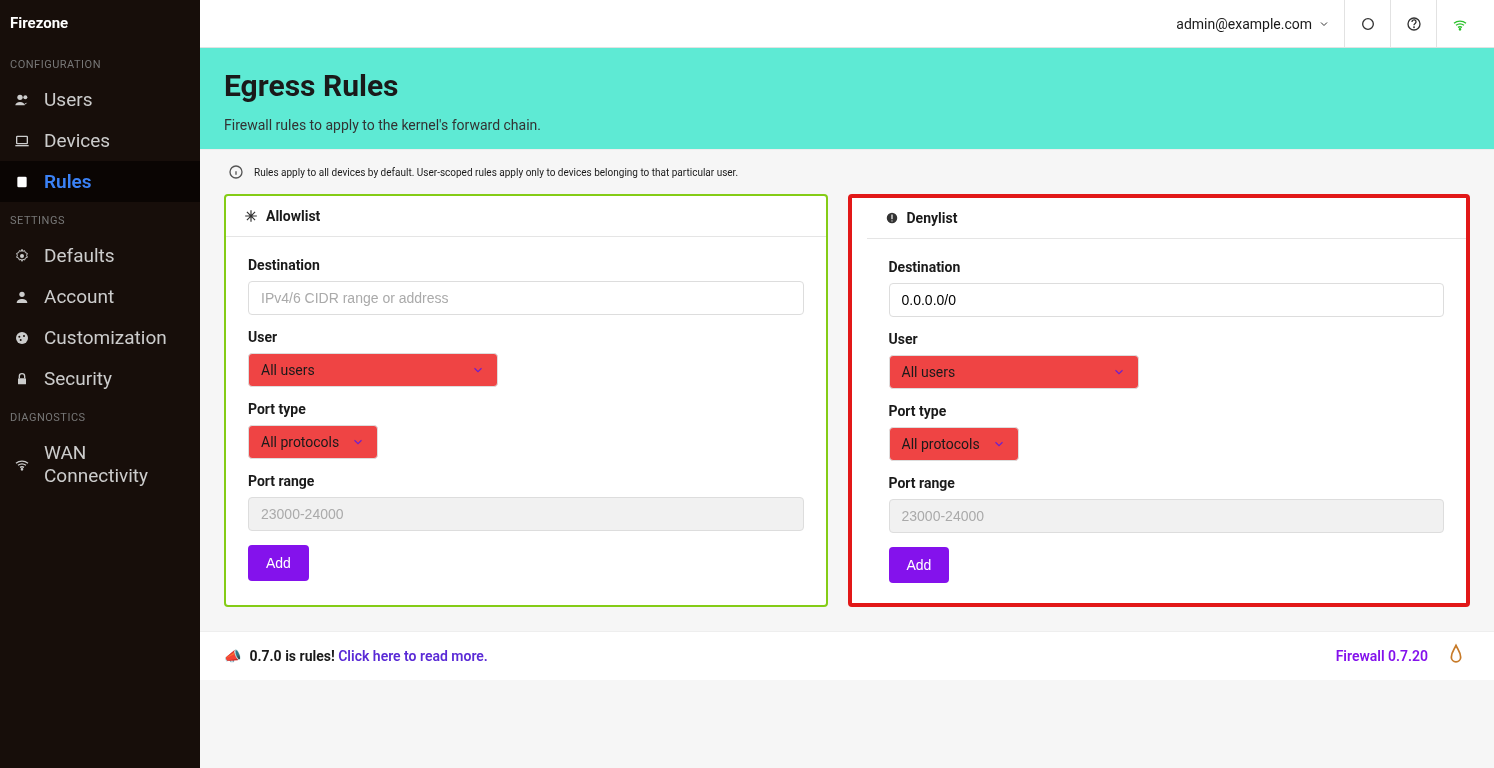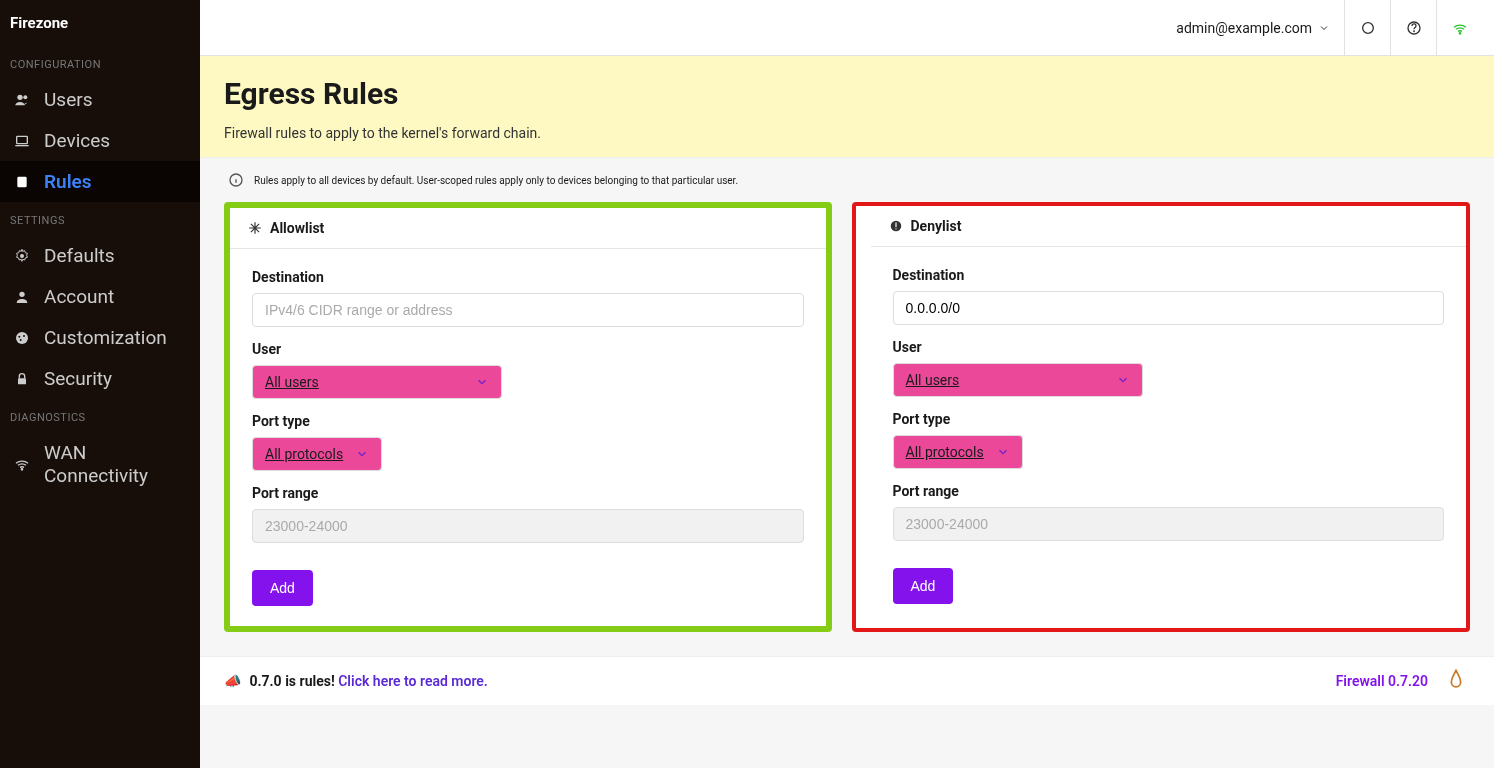--- a/index.html
+++ b/index.html
@@ -9,47 +9,47 @@
 
 .sidebar { width: 200px; background: #170e0a; color: #fff; display: flex; flex-direction: column; }
 .brand { padding: 14px 10px; font-weight: 700; font-size: 15px; color: #fff; }
 .section-label { font-size: 11px; letter-spacing: 0.5px; color: #777; padding: 12px 10px 8px; }
 .nav-item { display: flex; align-items: center; gap: 14px; padding: 9px 14px; font-size: 19px; color: #ccc; cursor: pointer; }
 .nav-item.active { background: #0a0503; color: #3b82f6; font-weight: 600; }
 .nav-item .icon { width: 16px; height: 16px; display: flex; align-items: center; justify-content: center; flex-shrink: 0; }
 
 
 .main { flex: 1; display: flex; flex-direction: column; background: #fff; }
-.topbar { height: 56px; border-bottom: 1px solid #e2e2e2; display: flex; justify-content: flex-end; align-items: center; padding: 0 12px; gap: 0; }
+.topbar { height: 48px; border-bottom: 1px solid #e2e2e2; display: flex; justify-content: flex-end; align-items: center; padding: 0 12px; gap: 0; }
 .user-menu { display: flex; align-items: center; gap: 6px; padding: 0 14px; font-size: 14px; height: 100%; cursor: pointer; }
 .topbar-btn { width: 46px; height: 100%; display: flex; align-items: center; justify-content: center; border-left: 1px solid #e2e2e2; cursor: pointer; }
 
 .content { flex: 1; background: #f6f6f6; padding: 0; display: flex; flex-direction: column; }
-.page-header { padding: 20px 24px 16px; background: #fef9c3; }
+.page-header { padding: 20px 24px 16px; background: #5eead4; }
 .page-title { font-size: 30px; font-weight: 700; margin-bottom: 14px; }
 .page-desc { font-size: 14px; color: #333; }
 
 .info-banner { display: flex; align-items: center; gap: 10px; padding: 14px 28px; font-size: 10px; background: #f6f6f6; border-top: 1px solid #eee; }
 .info-banner .icon { flex-shrink: 0; }
 
 .panels { display: flex; gap: 20px; padding: 0 24px 24px; background: #f6f6f6; }
-.panel { flex: 1; background: #fff; border: 6px solid #84cc16; border-radius: 4px; }
+.panel { flex: 1; background: #fff; border: 2px solid #84cc16; border-radius: 4px; }
 .panel.highlight { border: 4px solid #e21818; padding-left: 15px; }
 .panel-header { padding: 12px 18px; border-bottom: 1px solid #e5e5e5; display: flex; align-items: center; gap: 8px; font-weight: 700; font-size: 14px; }
 .panel-body { padding: 20px 22px; }
 
 .field { margin-bottom: 14px; }
 .field-label { font-weight: 700; font-size: 14px; margin-bottom: 8px; display: block; }
 .input { width: 100%; padding: 8px 12px; border: 1px solid #ddd; border-radius: 4px; font-size: 14px; background: #fff; }
 .input:disabled, .input.disabled { background: #f1f1f1; color: #0c4a6e; }
 .input::placeholder { color: #aaa; }
-.select { display: inline-flex; align-items: center; gap: 12px; padding: 8px 12px; border: 1px solid #ddd; border-radius: 4px; font-size: 14px; background: #ec4899; cursor: pointer; min-width: 120px; text-decoration: underline; }
+.select { display: inline-flex; align-items: center; gap: 12px; padding: 8px 12px; border: 1px solid #ddd; border-radius: 4px; font-size: 14px; background: #ef4444; cursor: pointer; min-width: 120px; }
 .select.wide { width: 250px; justify-content: space-between; }
 .select .chev { color: #6b21d1; }
-.btn-primary { background: #8412ec; color: #fff; border: none; padding: 10px 18px; border-radius: 4px; font-size: 14px; font-weight: 500; cursor: pointer; margin-top: 13px; }
+.btn-primary { background: #8412ec; color: #fff; border: none; padding: 10px 18px; border-radius: 4px; font-size: 14px; font-weight: 500; cursor: pointer; }
 
 .footer { display: flex; justify-content: space-between; align-items: center; padding: 10px 24px; background: #fff; border-top: 1px solid #eee; font-size: 14px; }
 .footer-left { display: flex; align-items: center; gap: 8px; }
 .footer-link { color: #5a2ad6; font-weight: 600; cursor: pointer; }
 .version { color: #8412ec; font-weight: 600; }
 .footer-right { display: flex; align-items: center; gap: 14px; }
 
 svg { display: block; }
 </style>
 </head>

